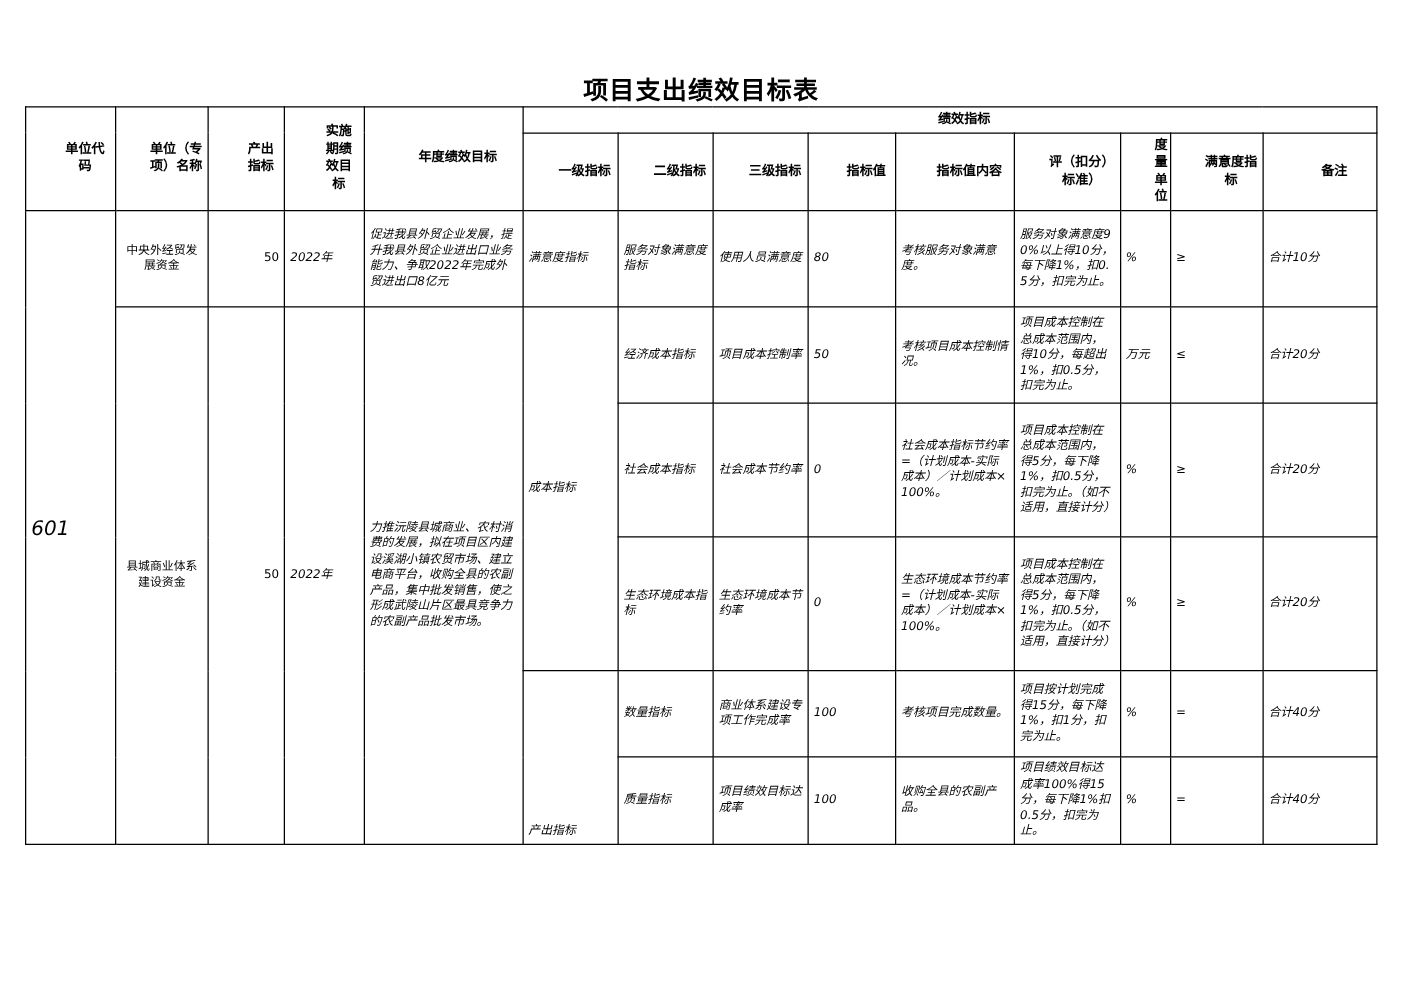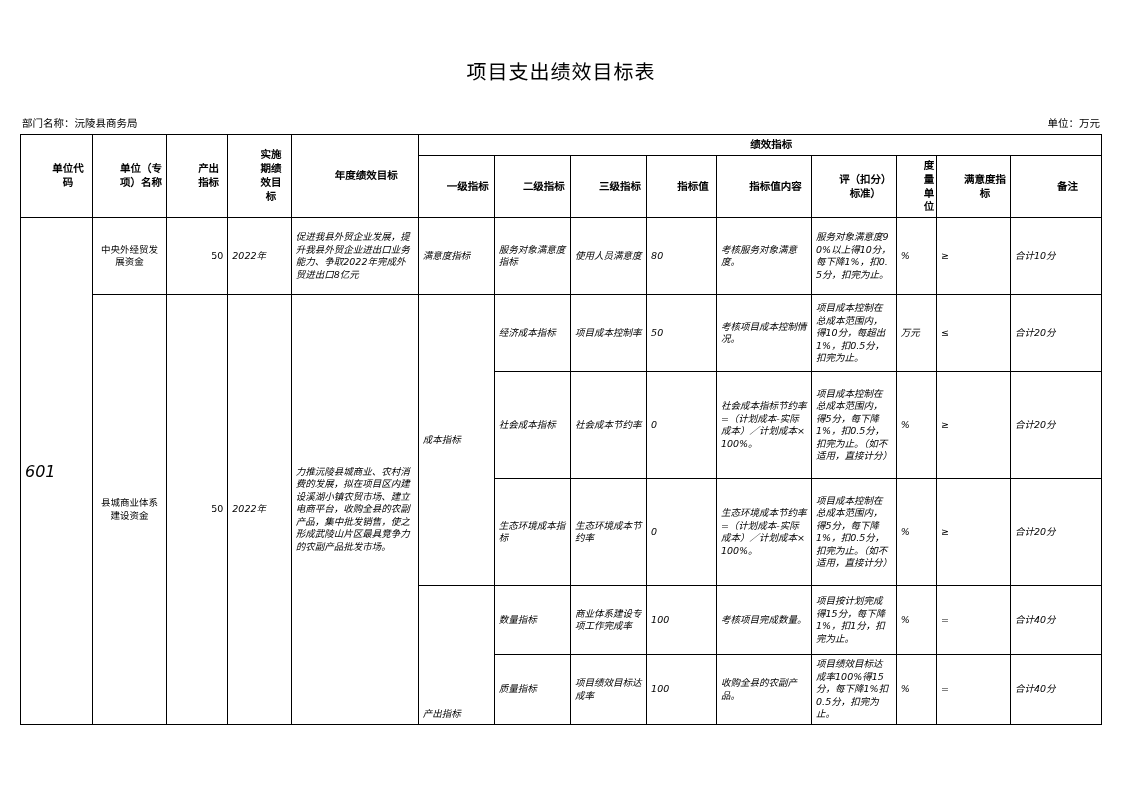--- a/index.html
+++ b/index.html
@@ -17,21 +17,21 @@
   .page {
     position: relative;
     width: 1122px;
     height: 793px;
     box-sizing: border-box;
     padding: 0 20px;
   }
   .doc-title {
     text-align: center;
     font-size: 20px;
-    font-weight: normal;
+    font-weight: bold;
     margin-top: 56px;
     letter-spacing: 1px;
   }
   .meta-row {
     display: flex;
     justify-content: space-between;
     align-items: flex-end;
     font-size: 10.5px;
     margin-top: 30px;
     padding: 0 2px 4px 2px;
@@ -63,24 +63,20 @@
   .u-code { font-size: 16px; }
   .dept-name, .unit-name { font-size: 10.5px; }
 </style>
 </head>
 <body>
 
 <div class="page">
 
   <div class="doc-title">项目支出绩效目标表</div>
 
-  <div class="meta-row">
-    <span class="dept-name">部门名称：沅陵县商务局</span>
-    <span class="unit-name">单位：万元</span>
-  </div>
 
   <table class="perf">
     <colgroup>
       <col style="width:68px">
       <col style="width:70px">
       <col style="width:58px">
       <col style="width:60px">
       <col style="width:120px">
       <col style="width:72px">
       <col style="width:72px">

